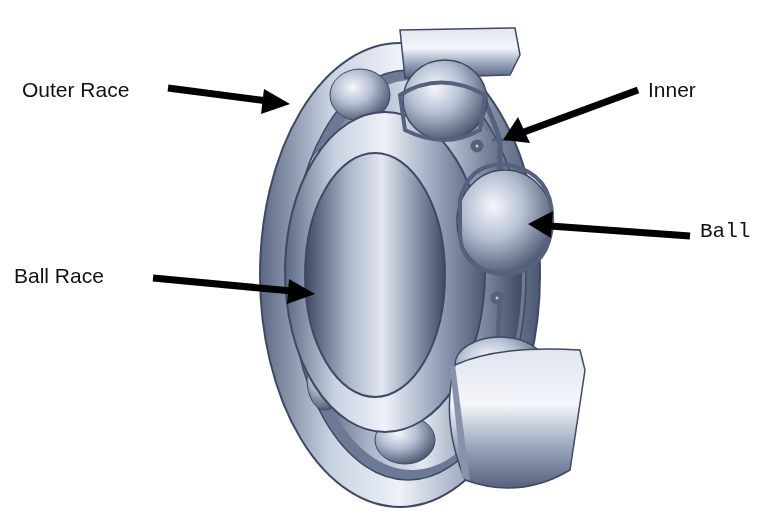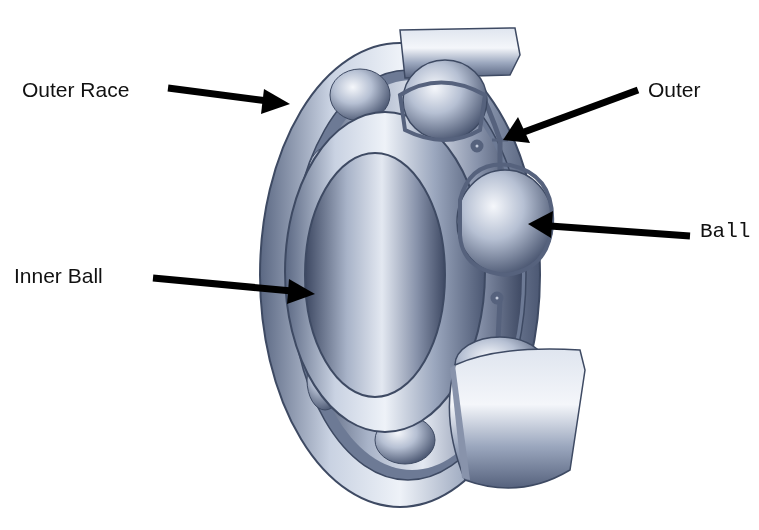--- a/index.html
+++ b/index.html
@@ -102,16 +102,16 @@
         <polygon points="503,140 518,117 530,143" stroke="none"></polygon>
       </g>
       <g>
         <line x1="690" y1="236" x2="550" y2="226"></line>
         <polygon points="528,224 553,211 551,238" stroke="none"></polygon>
       </g>
     </g>
   </svg>
 
   <div class="label" id="lbl-outer">Outer Race</div>
-  <div class="label" id="lbl-inner">Inner Ball</div>
-  <div class="label" id="lbl-cage">Outer</div>
+  <div class="label" id="lbl-inner">Ball Race</div>
+  <div class="label" id="lbl-cage">Inner</div>
   <div class="label" id="lbl-ball">Ball</div>
 </div>
 
 </body></html>

